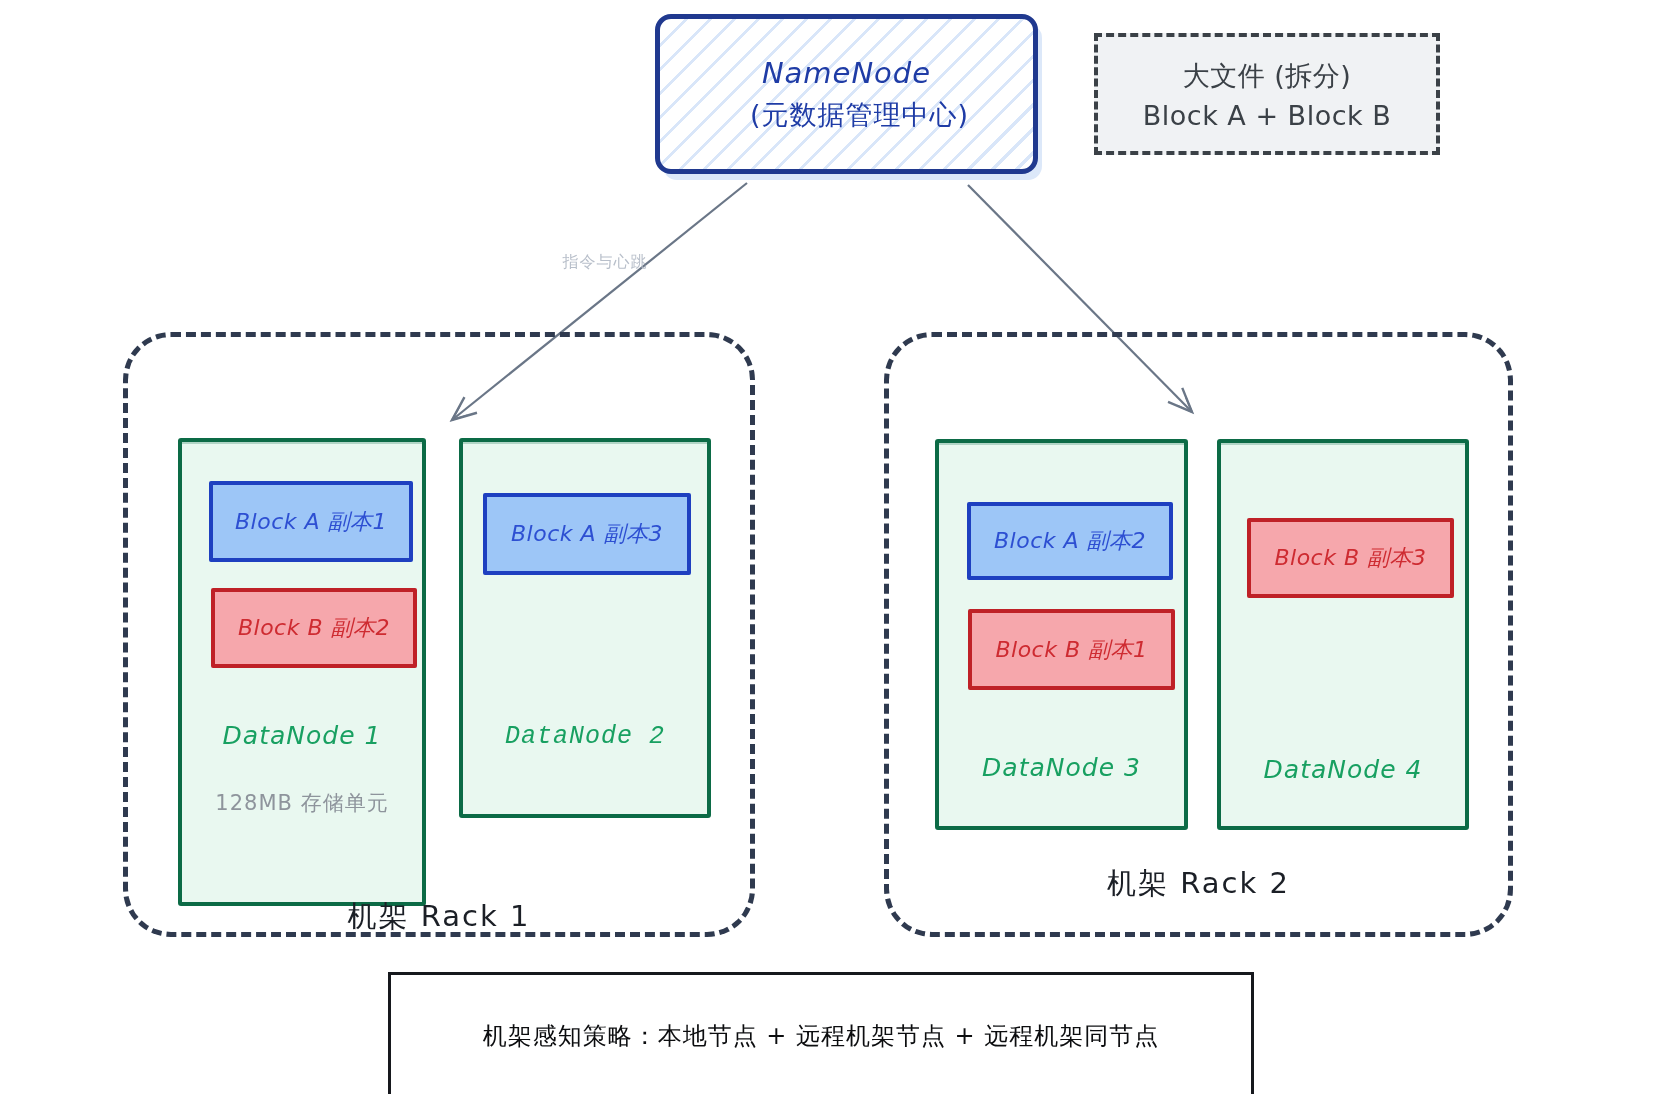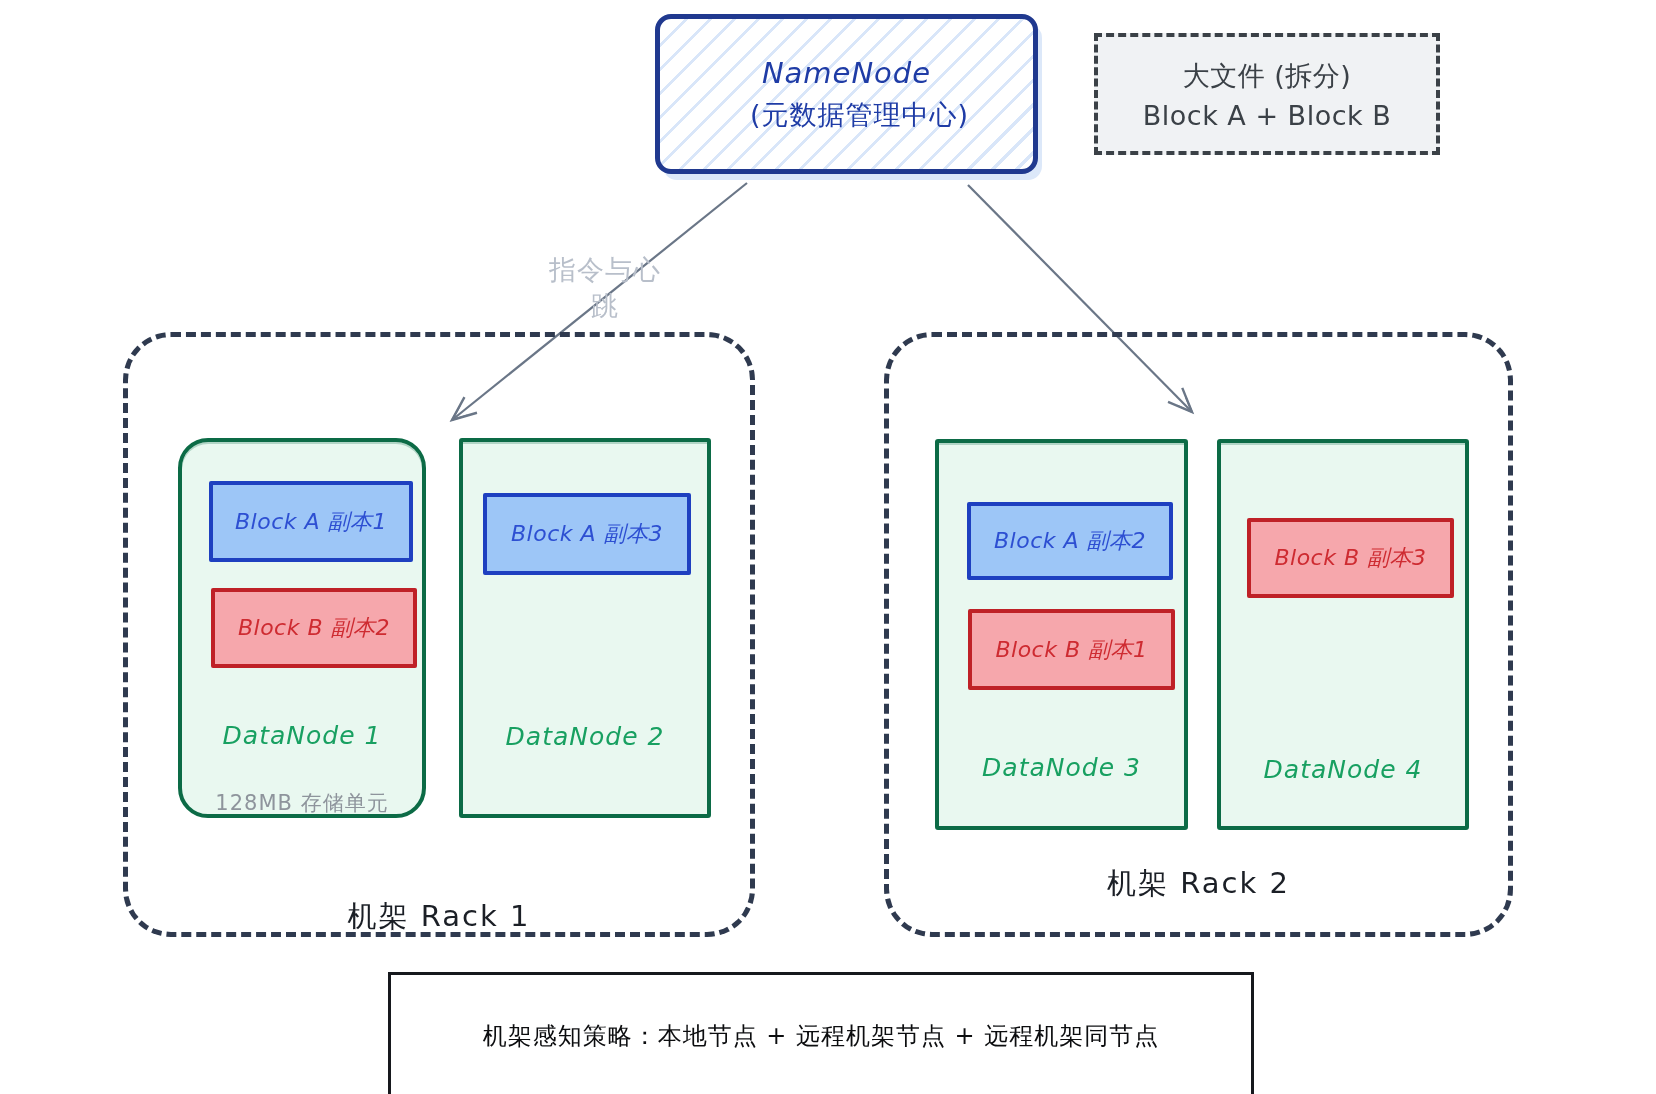--- a/index.html
+++ b/index.html
@@ -29,21 +29,21 @@
     background:#f0f2f4;border:4px dashed #3b4147;
     display:flex;flex-direction:column;align-items:center;justify-content:center;gap:6px;
     color:#3b4147;
   }
   .filebox div{font-size:27px;letter-spacing:.5px;}
 
   
   .arrows{position:absolute;left:0;top:0;width:1656px;height:1094px;pointer-events:none;}
   .arrow-label{
     left:540px;top:252px;width:130px;text-align:center;
-    color:#b8bfca;font-size:27px;letter-spacing:1px;
+    color:#b8bfca;font-size:16px;letter-spacing:1px;
   }
 
   
   .rack{
     border:5px dashed #2f3a4f;border-radius:48px;background:transparent;
   }
   .rack-1{left:123px;top:332px;width:632px;height:605px;}
   .rack-2{left:884px;top:332px;width:629px;height:605px;}
   .rack-label{
     left:0;right:0;text-align:center;
@@ -104,30 +104,30 @@
 
   <div class="abs filebox">
     <div>大文件 (拆分)</div>
     <div>Block A + Block B</div>
   </div>
 
   <div class="abs arrow-label">指令与心跳</div>
 
   <div class="abs rack rack-1">
 
-    <div class="abs datanode" style="left:50px;top:101px;width:248px;height:380px;border-radius:30px;">
+    <div class="abs datanode" style="left:50px;top:101px;width:248px;height:468px;">
       <div class="block block-a" style="left:27px;top:39px;width:196px;height:73px;">Block A 副本1</div>
       <div class="block block-b" style="left:29px;top:146px;width:198px;height:72px;">Block B 副本2</div>
       <div class="dn-name" style="top:279px;">DataNode 1</div>
       <div class="dn-note" style="top:347px;">128MB 存储单元</div>
     </div>
 
     <div class="abs datanode" style="left:331px;top:101px;width:252px;height:380px;">
       <div class="block block-a" style="left:20px;top:51px;width:200px;height:74px;">Block A 副本3</div>
-      <div class="dn-name" style="top:280px;">DataNode 2</div>
+      <div class="dn-name" style="top:280px;font-family:Liberation Mono, monospace;">DataNode 2</div>
     </div>
 
     <div class="abs rack-label" style="top:560px;">机架 Rack 1</div>
   </div>
 
   <div class="abs rack rack-2">
 
     <div class="abs datanode" style="left:46px;top:102px;width:253px;height:391px;">
       <div class="block block-a" style="left:28px;top:59px;width:198px;height:70px;">Block A 副本2</div>
       <div class="block block-b" style="left:29px;top:166px;width:199px;height:73px;">Block B 副本1</div>

